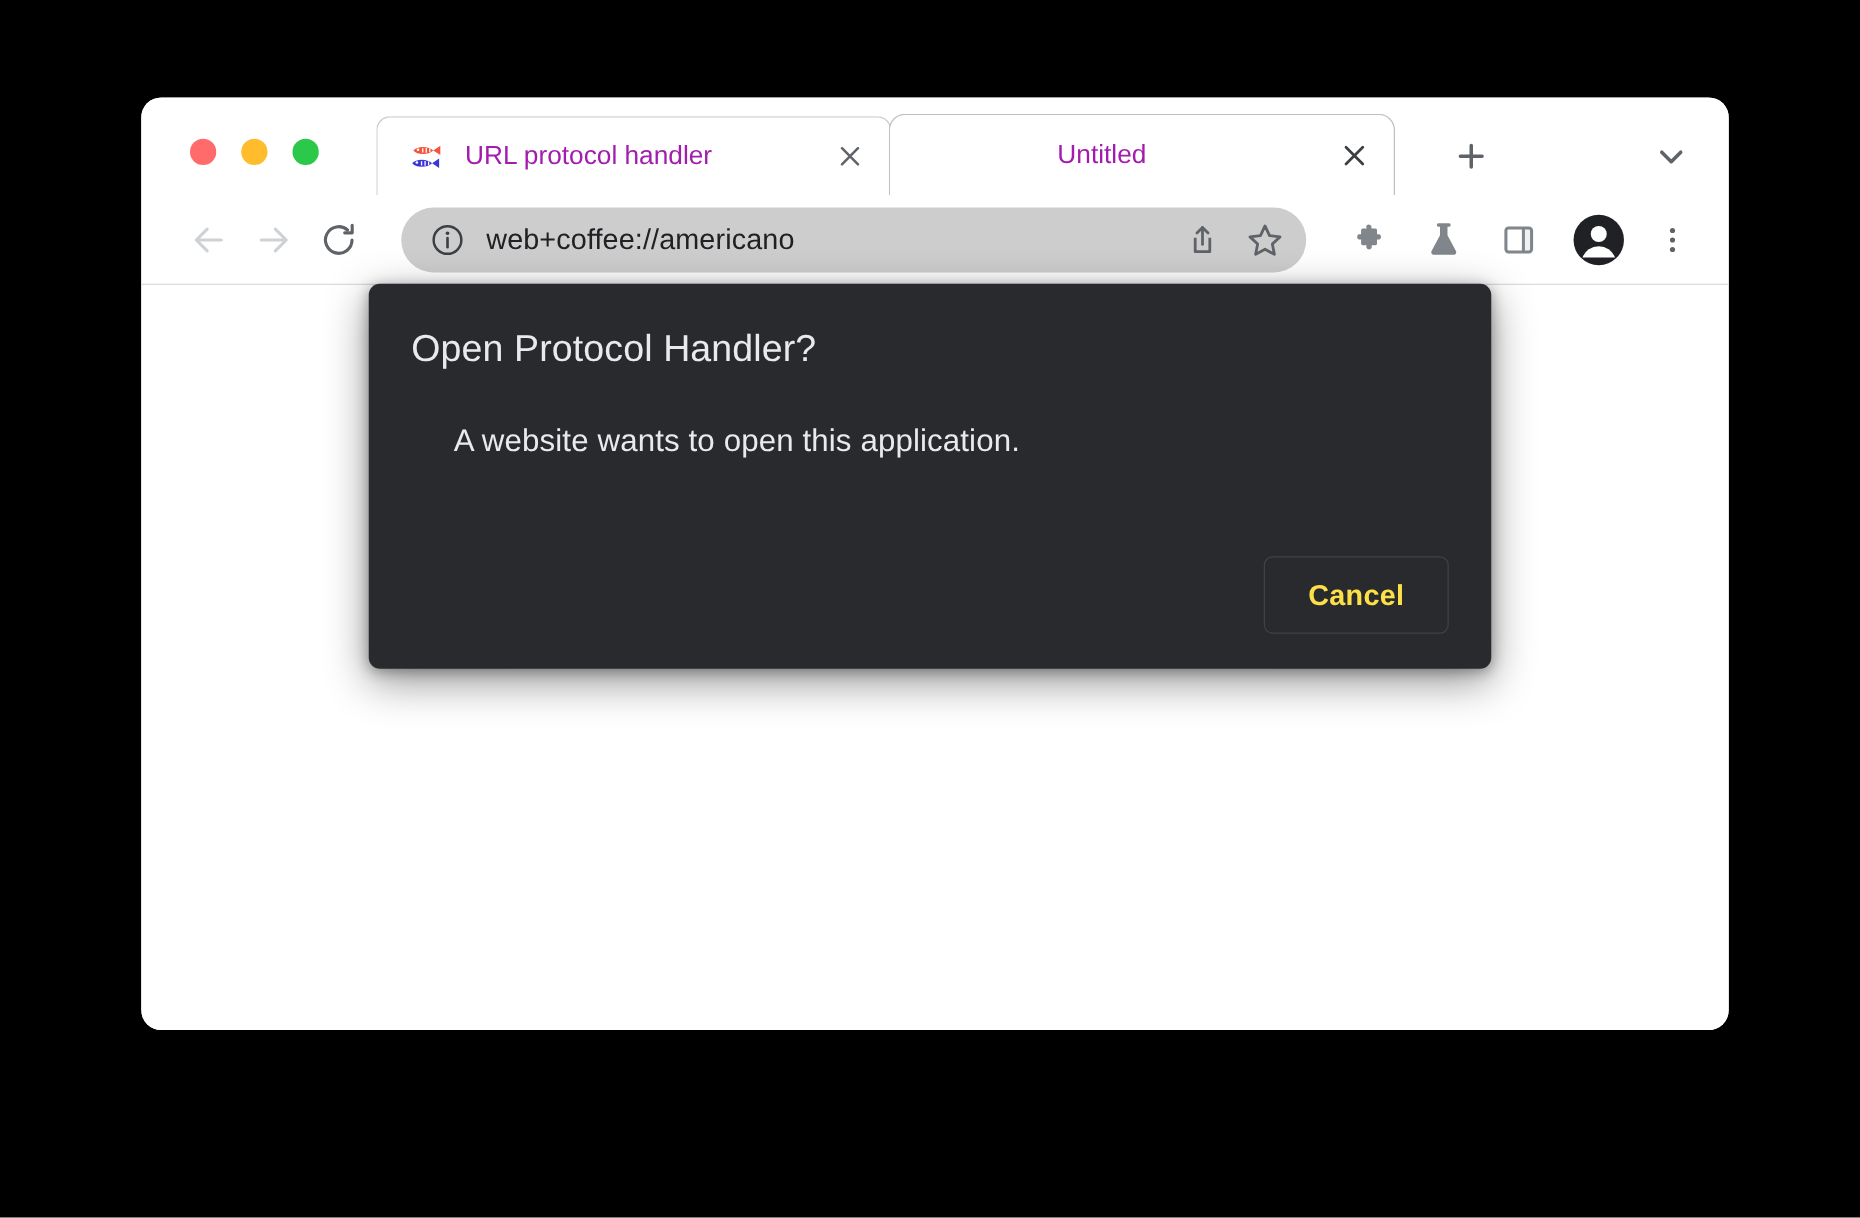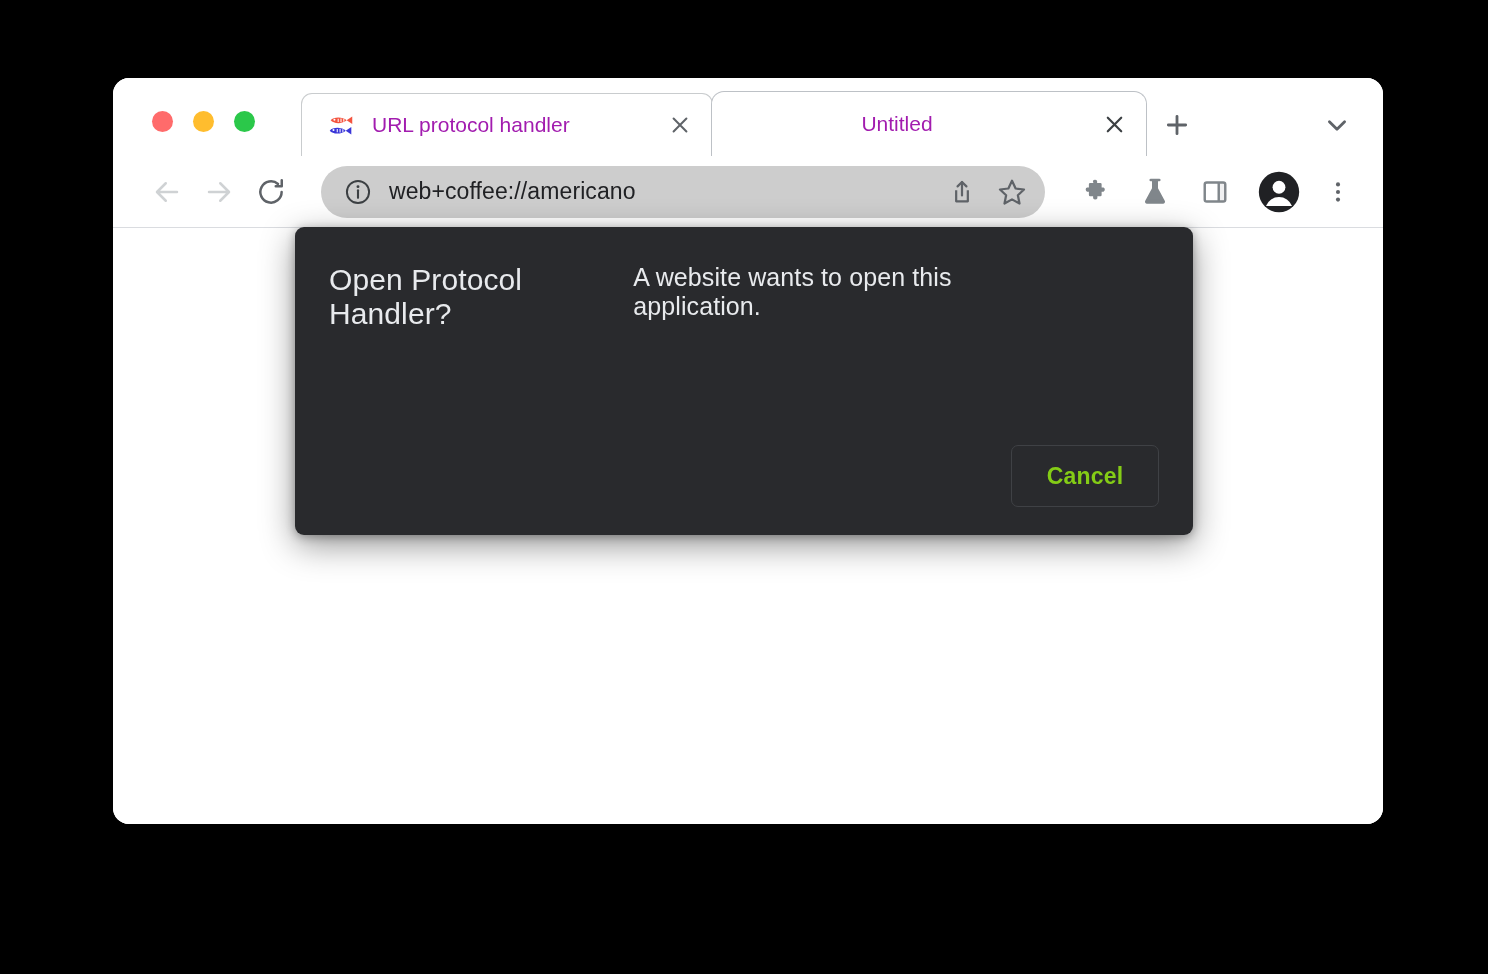--- a/index.html
+++ b/index.html
@@ -74,21 +74,21 @@
 
   .tab.inactive {
     width: 412px;
     border-top: 1.5px solid #c9ccce;
     border-left: 1.5px solid #c9ccce;
     border-right: 1.5px solid #c9ccce;
     border-radius: 11px 11px 0 0;
   }
 
   .tab.active {
-    width: 436px;
+    width: 405px;
     border-top: 1.5px solid #bdc1c6;
     border-left: 1.5px solid #bdc1c6;
     border-right: 1.5px solid #bdc1c6;
     border-radius: 13px 13px 0 0;
     margin-left: -2px;
     z-index: 3;
     height: 65px;
   }
 
   .tab-favicon {
@@ -248,21 +248,21 @@
     left: 295px;
     top: 227px;
     width: 898px;
     height: 308px;
     background: #292a2d;
     border-radius: 9px;
     box-shadow: 0 10px 34px rgba(0,0,0,0.42), 0 2px 10px rgba(0,0,0,0.3);
     z-index: 50;
     padding: 36px 34px 28px 34px;
     display: flex;
-    flex-direction: row;
+    flex-direction: column;
   }
 
   .dialog-title {
     font-size: 30px;
     color: #e8eaed;
     font-weight: normal;
     letter-spacing: 0.1px;
     margin-bottom: 42px;
   }
 
@@ -278,21 +278,21 @@
     display: flex;
     justify-content: flex-end;
     gap: 20px;
   }
 
   .dlg-btn {
     height: 62px;
     border-radius: 7px;
     border: 1.5px solid #3f4145;
     background: transparent;
-    color: #84cc16;
+    color: #fde047;
     font-size: 23px;
     font-family: "Liberation Sans", sans-serif;
     font-weight: bold;
     display: flex;
     align-items: center;
     justify-content: center;
     padding: 0 30px;
     letter-spacing: 0.2px;
   }
   .dlg-btn.cancel  { min-width: 148px; }

